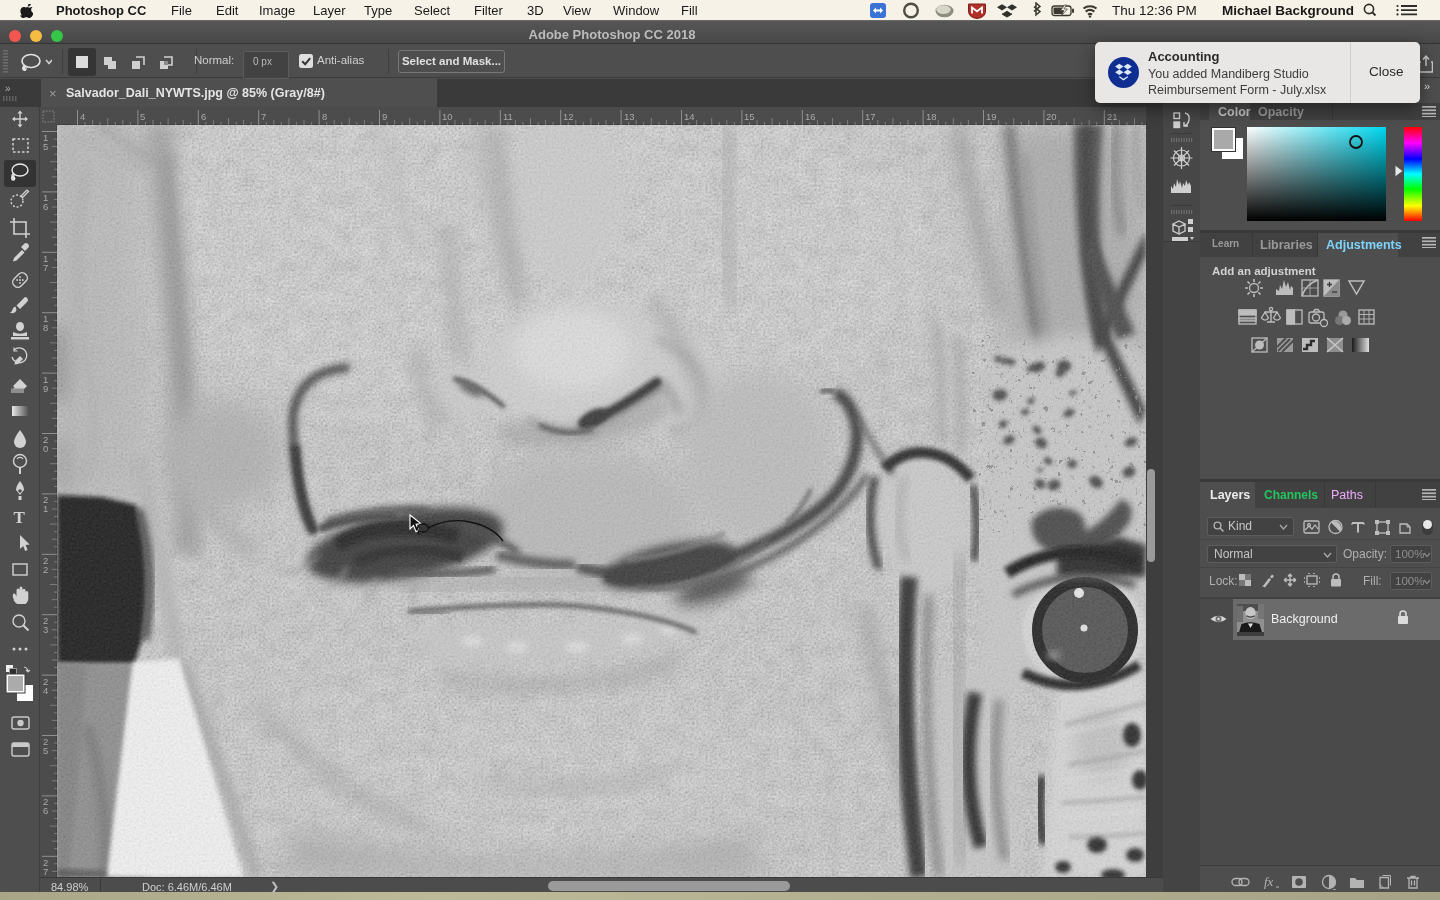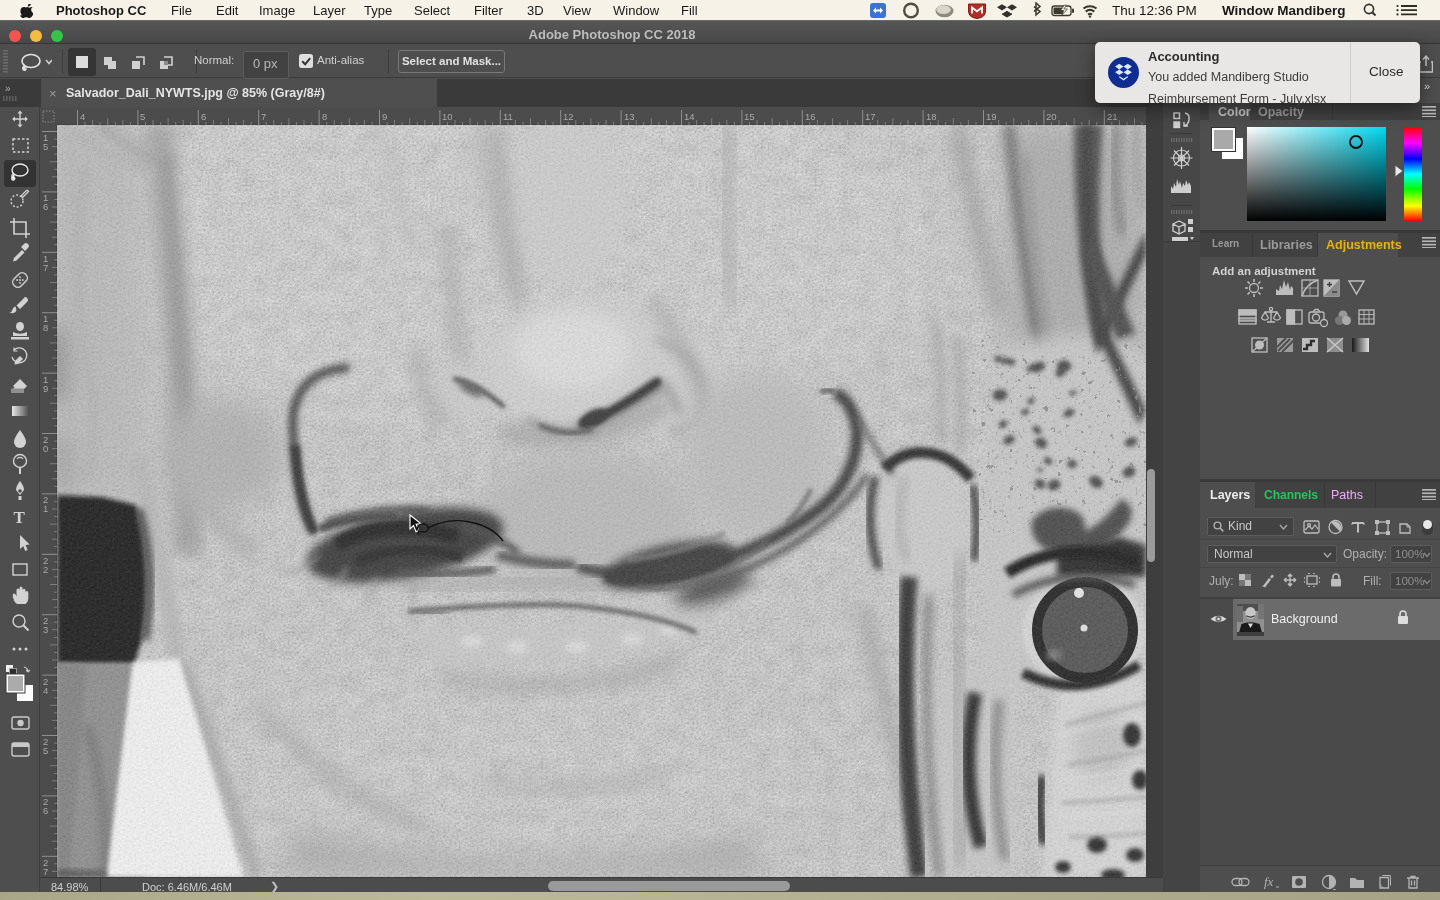--- a/index.html
+++ b/index.html
@@ -19,21 +19,21 @@
 .scrollcol{left:1146px;top:107px;width:17px;height:771px;background:#3e3e3e}
 .statusbar{left:40px;top:877px;width:1123px;height:25px;background:#4c4c4c;border-top:1px solid #393939;color:#cfcfcf;font-size:11px}
 .iconstrip{left:1163px;top:79px;width:37px;height:813px;background:#444}
 .panels{left:1200px;top:79px;width:240px;height:813px;background:#4e4e4e}
 .desktop{left:0;top:892px;width:1440px;height:8px;background:linear-gradient(90deg,#a9a688,#bdba99 30%,#a5a286)}
 .ptabs{position:absolute;left:0;width:240px;background:#414141;color:#9d9d9d;font-size:12.5px;font-weight:bold}
 .inp{position:absolute;background:#424242;border:1px solid #5c5c5c;border-radius:2px;color:#b8b8b8}
 .lbl{position:absolute;color:#b4b4b4;font-size:12px}
 .notif{left:1095px;top:42px;width:325px;height:61px;background:#e9e7e5;border-radius:5px;box-shadow:0 6px 18px rgba(0,0,0,0.45);z-index:50}
 .notif .t1{position:absolute;left:53px;top:7px;font-size:13px;font-weight:bold;color:#2b2b2b}
-.notif .t2{position:absolute;left:53px;top:24px;font-size:12.5px;color:#3c3c3c;line-height:22px}
+.notif .t2{position:absolute;left:53px;top:24px;font-size:12.5px;color:#3c3c3c;line-height:16px}
 </style></head><body>
 
 <div class="abs menubar">
 <svg class="abs" style="left:20px;top:3.5px" width="13" height="14" viewBox="0 0 13 14">
       <path fill="#1a1a1a" d="M9.3 0c.1.9-.3 1.8-.8 2.4-.6.7-1.5 1.2-2.4 1.1-.1-.9.4-1.8.9-2.4C7.6.5 8.6 0 9.3 0zM12 10.3c-.4 1-.6 1.4-1.2 2.2-.8 1.2-1.9 2.6-3.2 2.6-1.2 0-1.5-.8-3.1-.8-1.6 0-2 .8-3.2.8C.1 15-.9 13.8-1.7 12.6" transform="translate(1.7,-1)"></path>
       <path fill="#1a1a1a" d="M6.4 3.9c1 0 2.3.6 3.1.6.7 0 1.9-.7 3.2-.6-1.7 1-2 3.1-.9 4.6.4.6.9 1 1.5 1.3-.9 2.4-2.3 4.2-3.5 4.2-1 0-1.3-.7-2.6-.7-1.3 0-1.7.7-2.6.7C2.3 14 .4 10.3.4 7.9.4 5.3 2.1 3.9 3.8 3.9c1 0 1.9.6 2.6.6z" transform="translate(0,-.8)"></path>
     </svg>
 <div class="it" style="left:56px"><b>Photoshop CC</b></div>
 <div class="it" style="left:171px">File</div>
 <div class="it" style="left:216px">Edit</div>
@@ -66,21 +66,21 @@
       <rect x="185.5" y="5.5" width="10" height="6.5" rx="1" fill="#3a382f"></rect>
       <path d="M196.5 3 l-4 5.5 h3.4 l-2.4 5 6 -6.5 h-3.6 l2.6 -4Z" fill="#f6f2e7" stroke="#3a382f" stroke-width=".7"></path>
 <g fill="none" stroke="#3a382f">
         <path d="M215.5 6.5 a10.5 10.5 0 0 1 13 0" stroke-width="2.2"></path>
         <path d="M217.7 9.6 a7 7 0 0 1 8.6 0" stroke-width="2.2"></path>
         <path d="M220 12.6 a3.6 3.6 0 0 1 4 0" stroke-width="2.2"></path>
         <circle cx="222" cy="14.6" r="1.2" fill="#3a382f" stroke="none"></circle>
       </g>
 </svg>
 <div class="it" style="left:1112px;font-size:13.5px">Thu 12:36 PM</div>
-<div class="it" style="left:1222px;font-size:13.5px;font-weight:bold">Window Mandiberg</div>
+<div class="it" style="left:1222px;font-size:13.5px;font-weight:bold">Michael Background</div>
 <svg class="abs" style="left:1363px;top:3px" width="60" height="14" viewBox="0 0 60 14">
 <circle cx="6" cy="6" r="4.6" fill="none" stroke="#2e2c27" stroke-width="1.6"></circle>
       <path d="M9.5 9.5 l3 3" stroke="#2e2c27" stroke-width="1.8"></path>
 <g stroke="#2e2c27" stroke-width="1.8">
         <path d="M38 3 h16 M38 7.2 h16 M38 11.4 h16"></path>
       </g>
       <g fill="#2e2c27">
         <circle cx="34.5" cy="3" r="1.1"></circle>
         <circle cx="34.5" cy="7.2" r="1.1"></circle>
         <circle cx="34.5" cy="11.4" r="1.1"></circle>
@@ -123,21 +123,21 @@
         <path d="M68 9 h8 v8" fill="none" stroke="#d0d0d0" stroke-width="1.6"></path>
       </g>
 <g>
         <path d="M92 13 h8 v8 h-8 Z" fill="#d0d0d0"></path>
         <path d="M96 9 h8 v8 h-4" fill="none" stroke="#d0d0d0" stroke-width="1.6"></path>
         <rect x="96" y="13" width="4" height="4" fill="#8a8a8a"></rect>
       </g>
 </svg>
 <div class="abs" style="left:196px;top:4px;width:1px;height:25px;background:#3e3e3e"></div>
 <div class="abs" style="left:194px;top:9px;color:#cfcfcf;font-size:11.5px">Normal:</div>
-<div class="abs inp" style="left:243px;top:6px;width:46px;height:28px;font-size:13px;padding:4px 0 16px 9px">0 px</div>
+<div class="abs inp" style="left:243px;top:6px;width:46px;height:28px;font-size:10px;padding:4px 0 16px 9px">0 px</div>
 <svg class="abs" style="left:299px;top:9px" width="15" height="15" viewBox="0 0 15 15">
       <rect x="0" y="0" width="14" height="14" rx="2.5" fill="#dedede"></rect>
       <path d="M3.2 7.2 l3 3 l5 -6" fill="none" stroke="#343434" stroke-width="2"></path>
     </svg>
 <div class="abs" style="left:317px;top:9px;color:#cfcfcf;font-size:11.5px">Anti-alias</div>
 <div class="abs" style="left:388px;top:4px;width:1px;height:25px;background:#3e3e3e"></div>
 <div class="abs" style="left:398px;top:5px;width:107px;height:23px;border:1px solid #787878;border-radius:3px;color:#e0e0e0;text-align:center;padding-top:4px;font-weight:bold;font-size:11.5px">Select and Mask...</div>
 <svg class="abs" style="left:1419px;top:10px" width="14" height="18" viewBox="0 0 14 18">
       <path d="M2 7 h-1.5 v10 h13 v-10 H12" fill="none" stroke="#c9c9c9" stroke-width="1.5"></path>
       <path d="M7 11 V1.5 M4 4.5 L7 1.2 L10 4.5" fill="none" stroke="#c9c9c9" stroke-width="1.5"></path>
@@ -823,21 +823,21 @@
 <div class="abs" style="left:204px;top:48px;width:18px;height:94px;background:linear-gradient(to bottom,#ff0000,#ff00ff 17%,#0000ff 34%,#00ffff 50%,#00ff00 66%,#ffff00 84%,#ff0000)"></div>
 <svg class="abs" style="left:193px;top:85px" width="12" height="14">
       <path d="M2 1 L10 7 L2 13 Z" fill="#e8e8e8" stroke="#555" stroke-width="1"></path>
     </svg>
 
 <div class="abs" style="left:0;top:151px;width:240px;height:3px;background:#393939"></div>
 <div class="abs" style="left:0;top:154px;width:240px;height:24px;background:#414141"></div>
 <div class="abs" style="left:118px;top:154px;width:80px;height:25px;background:#4e4e4e"></div>
 <div class="abs lbl" style="left:12px;top:159px;font-weight:bold;color:#9a9a9a;font-size:10px">Learn</div>
 <div class="abs lbl" style="left:60px;top:159px;font-weight:bold;color:#9a9a9a;font-size:12.5px">Libraries</div>
-<div class="abs lbl" style="left:126px;top:159px;font-weight:bold;color:#eab308;font-size:12.5px">Adjustments</div>
+<div class="abs lbl" style="left:126px;top:159px;font-weight:bold;color:#7dd3fc;font-size:12.5px">Adjustments</div>
 <div class="abs" style="left:52px;top:154px;width:1px;height:24px;background:#383838"></div>
 <div class="abs" style="left:117px;top:154px;width:1px;height:24px;background:#383838"></div>
 <svg class="abs" style="left:222px;top:158px" width="14" height="11">
       <g fill="#b5b5b5">
         <rect y="0" width="14" height="1.7"></rect>
         <rect y="3.4" width="14" height="1.7"></rect>
         <rect y="6.8" width="14" height="1.7"></rect>
         <rect y="10" width="14" height="1.5"></rect>
       </g>
     </svg>
@@ -973,21 +973,21 @@
 <div class="abs lbl" style="left:143px;top:468px;color:#b0b0b0">Opacity:</div>
 <div class="abs inp" style="left:190px;top:466px;width:42px;height:18px;color:#8f8f8f">
       <span style="position:absolute;left:4px;top:2px;font-size:11.5px">100%</span>
     </div>
 <svg class="abs" style="left:223px;top:473px" width="9" height="6">
       <path d="M1 1 l3 3.5 L7 1" fill="none" stroke="#888" stroke-width="1.2"></path>
     </svg>
 <div class="abs" style="left:0;top:488px;width:240px;height:1px;background:#444"></div>
 
 <div class="abs" style="left:0;top:489px;width:240px;height:29px;background:#4e4e4e"></div>
-<div class="abs lbl" style="left:9px;top:495px;color:#b0b0b0">July:</div>
+<div class="abs lbl" style="left:9px;top:495px;color:#b0b0b0">Lock:</div>
 <svg class="abs" style="left:39px;top:493px" width="105" height="17" viewBox="0 0 105 17">
 <g fill="#bdbdbd">
         <rect x="0" y="2" width="6" height="6"></rect>
         <rect x="6" y="8" width="6" height="6"></rect>
         <rect x="6" y="2" width="6" height="6" fill="#777"></rect>
         <rect x="0" y="8" width="6" height="6" fill="#777"></rect>
       </g>
 <path d="M24 14 l6-8 2 1.5 -6 8 Z M31 5 l2-2.5 2 1.5 -2 2.5 Z" fill="#bdbdbd"></path>
       <path d="M23 15 l1.5-2 1 1Z" fill="#bdbdbd"></path>
 <g stroke="#bdbdbd" stroke-width="1.4" fill="none">

